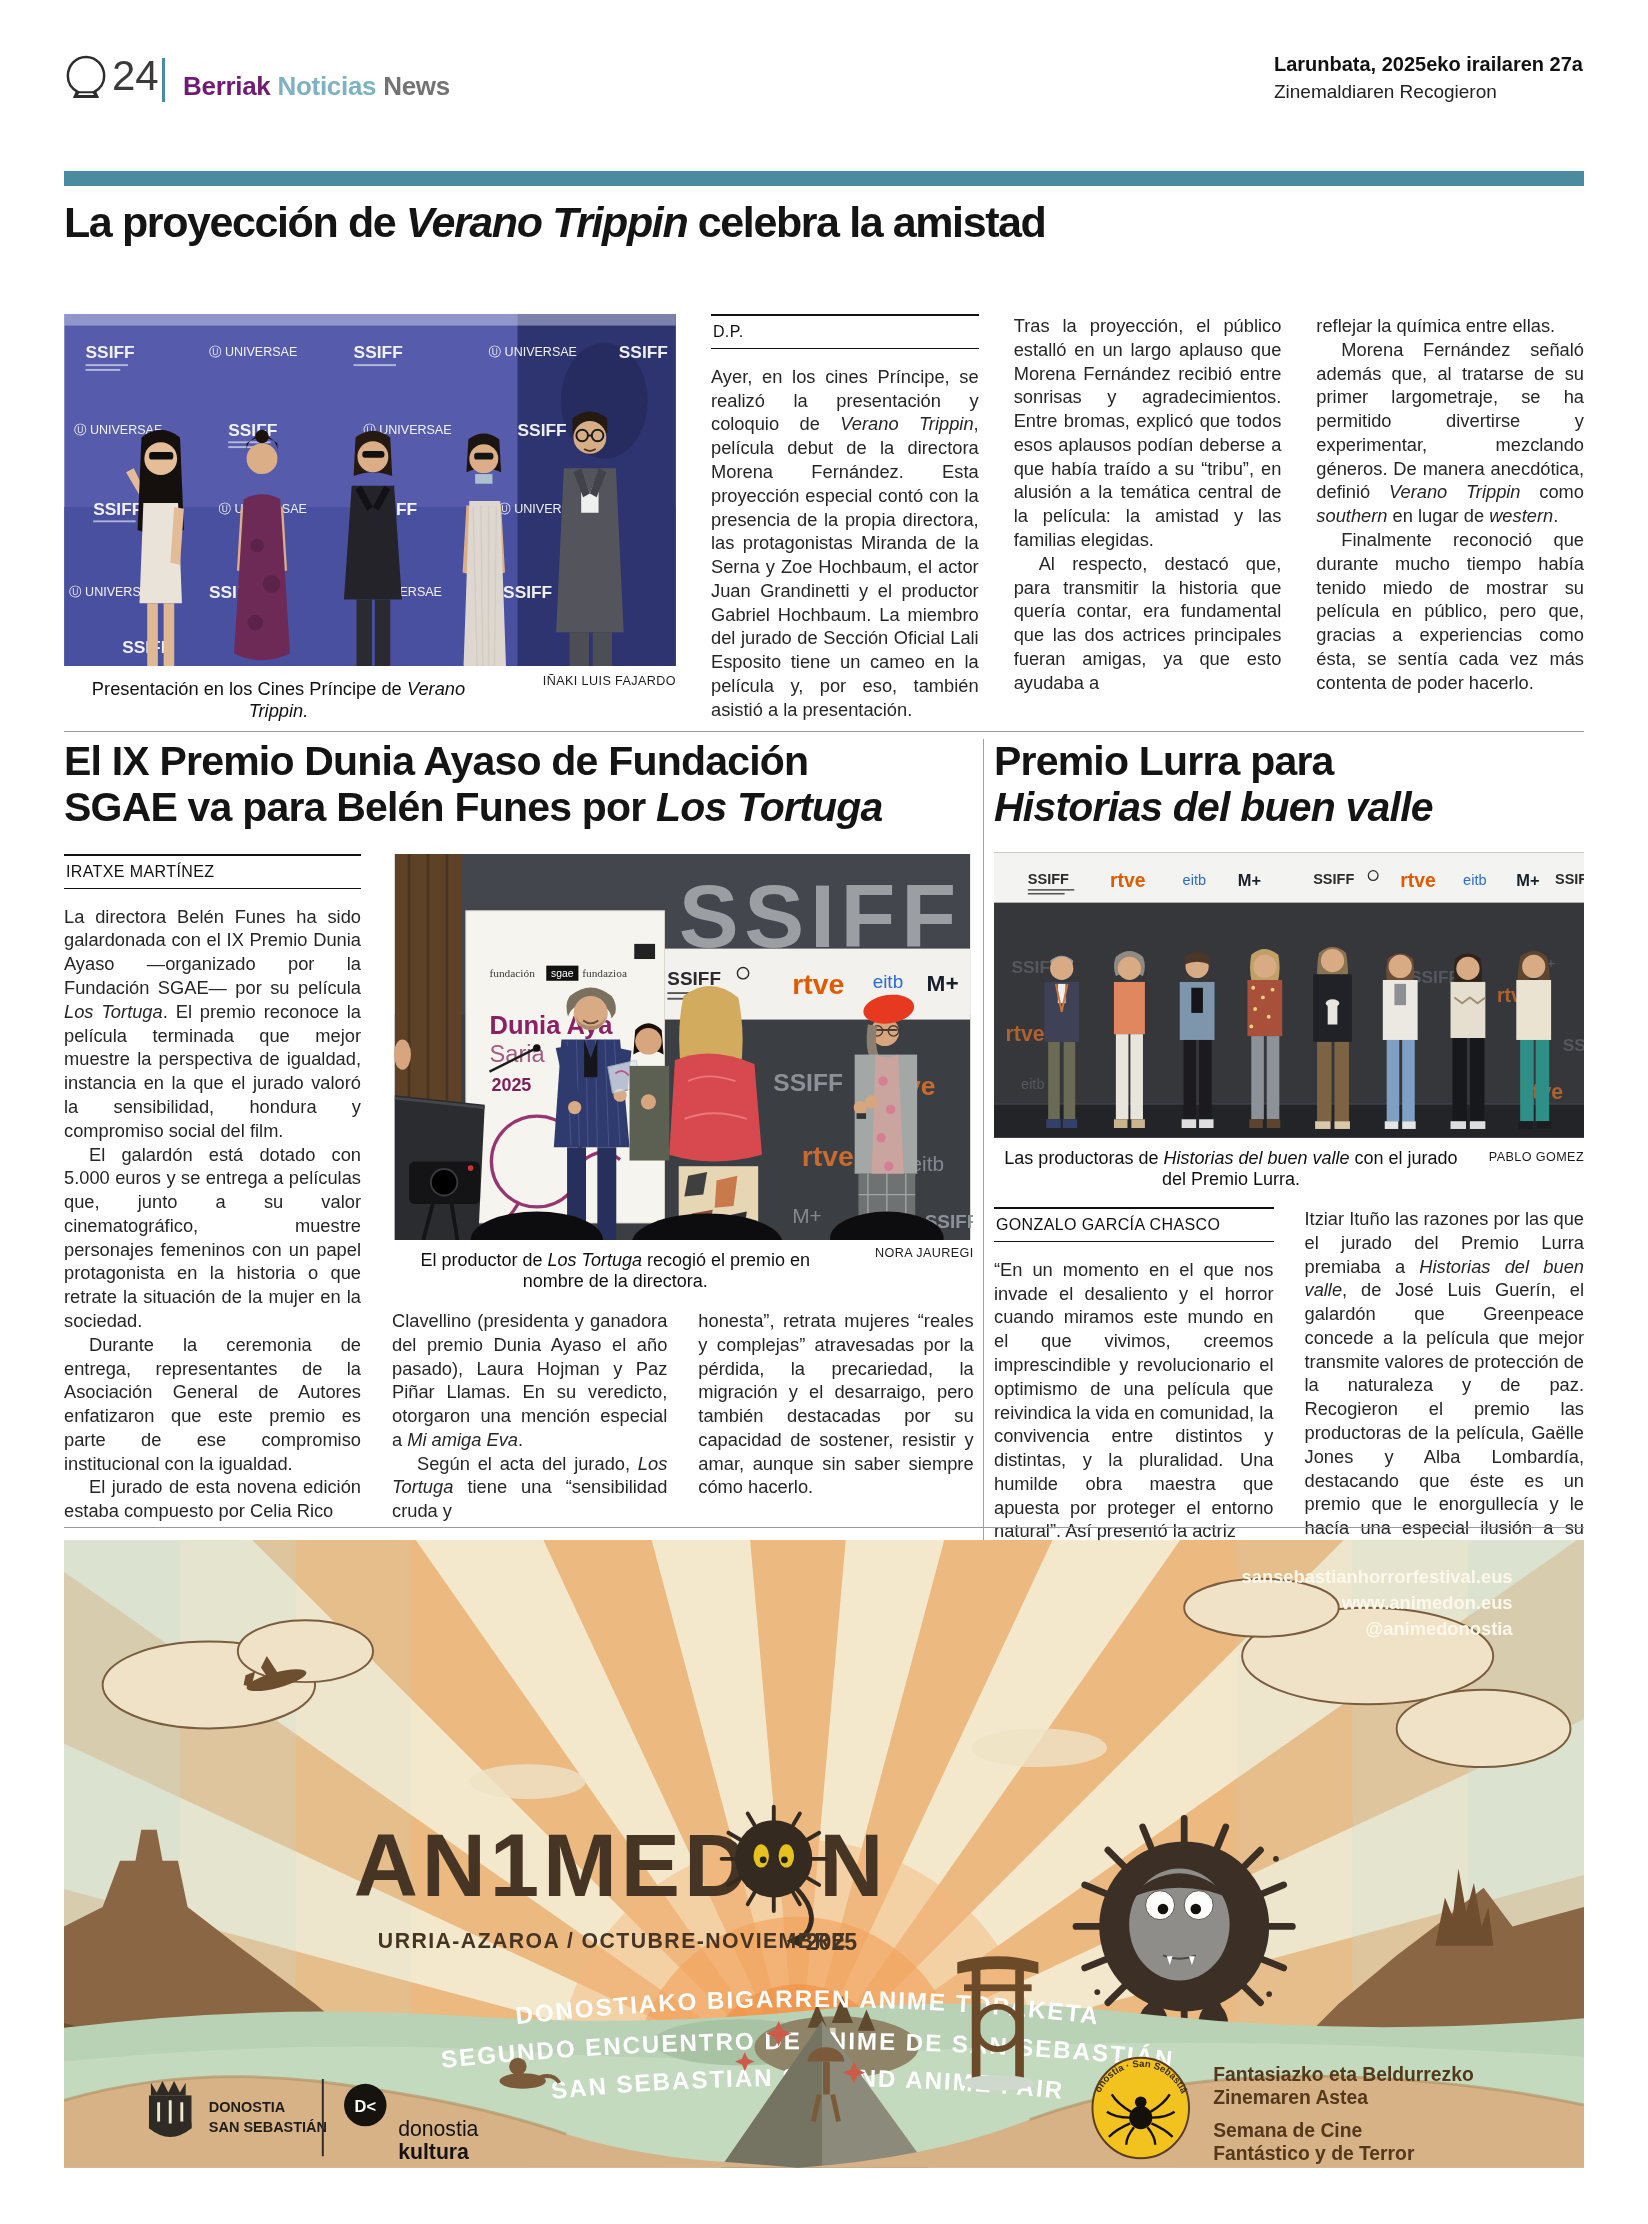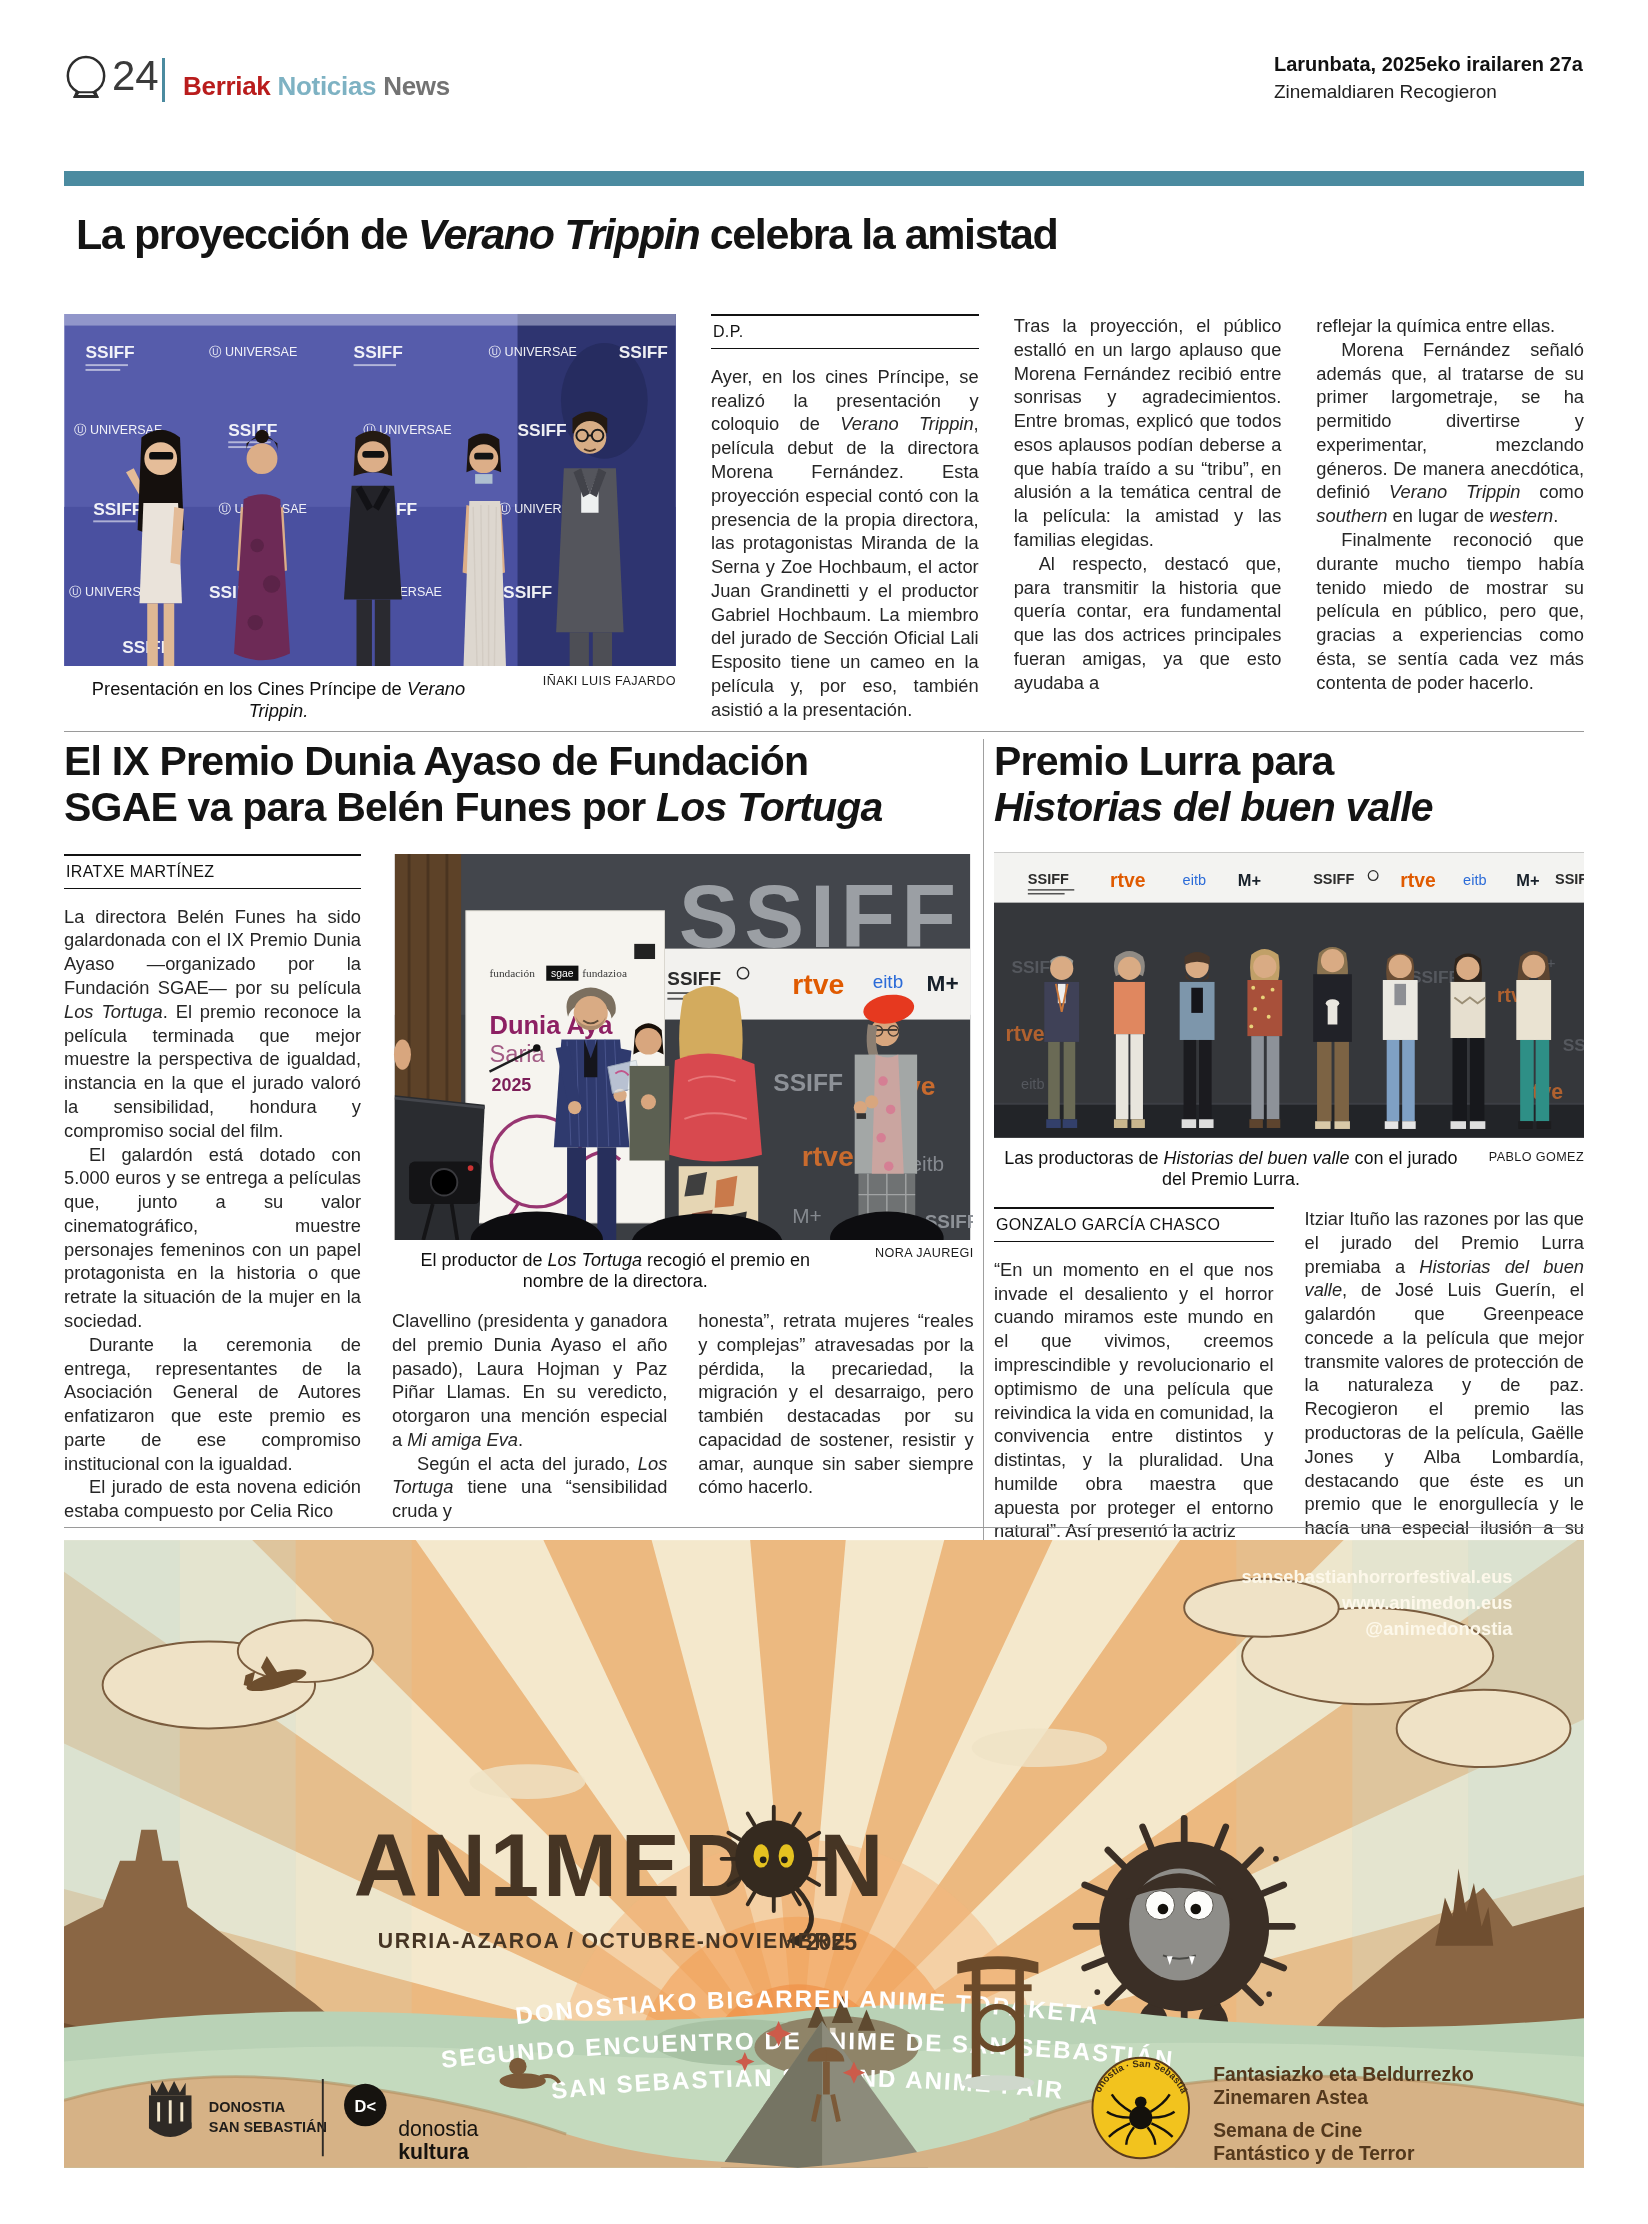--- a/index.html
+++ b/index.html
@@ -10,21 +10,21 @@
   
   .hdr-num{position:absolute;left:112px;top:52px;font-size:42px;color:#3a3a3a;}
   .hdr-div{position:absolute;left:162px;top:58px;width:2.9px;height:44px;background:#4b8ba0;}
   .hdr-section{position:absolute;left:183px;top:71px;font-size:26px;font-weight:bold;letter-spacing:-0.3px;}
   .hdr-right{position:absolute;right:65px;top:53px;}
   .hdr-date{font-size:20px;font-weight:bold;color:#111;}
   .hdr-pub{font-size:19px;color:#222;margin-top:4.8px;}
   .tealbar{position:absolute;left:64px;top:171px;width:1520px;height:14.5px;background:#4b8ba0;}
   .rule-h{position:absolute;left:64px;width:1520px;height:1px;background:#9a9a9a;}
   
-  h1{position:absolute;left:64px;top:198px;margin:12px;font-size:43px;font-weight:bold;
+  h1{position:absolute;left:64px;top:198px;margin:0;font-size:43px;font-weight:bold;
      letter-spacing:-1.4px;color:#141414;}
   .h2{font-size:41px;font-weight:bold;letter-spacing:-0.8px;line-height:1.12;color:#141414;}
   
   .row1{position:absolute;left:64px;top:314px;width:1520px;display:flex;gap:35px;}
   .row2{position:absolute;left:64px;top:739px;width:1520px;display:flex;}
   .photoblock{flex:none;}
   .col{flex:1;min-width:0;}
   .bodytext p{font-size:18.3px;line-height:1.3;text-align:justify;color:#262626;}
   .bodytext p.ind{text-indent:25px;}
   .byline{border-top:2.4px solid #111;border-bottom:1.4px solid #111;padding:6.8px 1.9px 7.7px;
@@ -47,21 +47,21 @@
 
 <div class="page">
 
   <svg style="position:absolute;left:64px;top:54px" width="44" height="46" viewBox="0 0 46 48">
     <path d="M23 3 C12 3 4 12 4 23 C4 31 9 37 15 40 L12 44 L34 44 L31 40 C37 37 42 31 42 23 C42 12 34 3 23 3 Z" fill="none" stroke="#2d2d2d" stroke-width="2.6"></path>
     <path d="M13 40 L33 40 L35 45 L11 45 Z" fill="none" stroke="#2d2d2d" stroke-width="2"></path>
   </svg>
   <div class="hdr-num">24</div>
   <div class="hdr-div"></div>
   <div class="hdr-section">
-    <span style="color:#b91c1c">Berriak</span>
+    <span style="color:#701a75">Berriak</span>
     <span style="color:#7eb2c3">Noticias</span>
     <span style="color:#737373">News</span>
   </div>
   <div class="hdr-right">
     <div class="hdr-date">Larunbata, 2025eko irailaren 27a</div>
     <div class="hdr-pub">Zinemaldiaren Recogieron</div>
   </div>
   <div class="tealbar"></div>
 
   <h1><span>La proyección de </span><em>Verano Trippin</em><span> celebra la amistad</span></h1>

